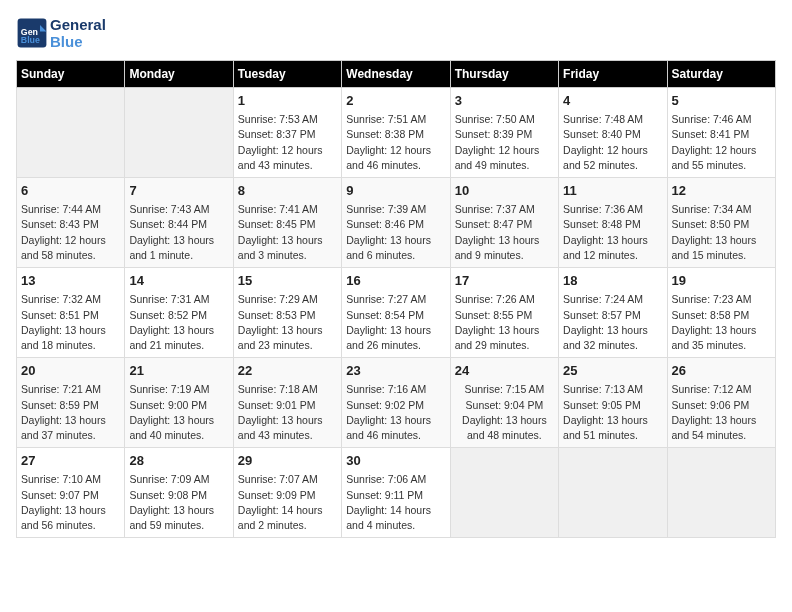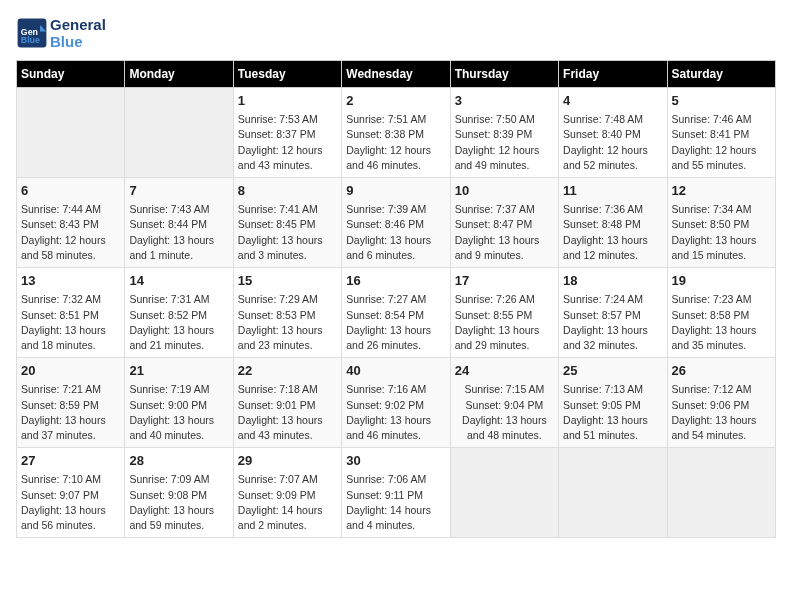--- a/index.html
+++ b/index.html
@@ -248,21 +248,21 @@
 Sunset: 9:00 PM
 Daylight: 13 hours and 40 minutes.</div>
         </td>
         <td>
           <span class="day-number">22</span>
           <div class="day-info" style="white-space: pre-line;">Sunrise: 7:18 AM
 Sunset: 9:01 PM
 Daylight: 13 hours and 43 minutes.</div>
         </td>
         <td>
-          <span class="day-number">40</span>
+          <span class="day-number">23</span>
           <div class="day-info" style="white-space: pre-line;">Sunrise: 7:16 AM
 Sunset: 9:02 PM
 Daylight: 13 hours and 46 minutes.</div>
         </td>
         <td>
           <span class="day-number">24</span>
           <div class="day-info" style="white-space: pre-line; text-align: center;">Sunrise: 7:15 AM
 Sunset: 9:04 PM
 Daylight: 13 hours and 48 minutes.</div>
         </td>

